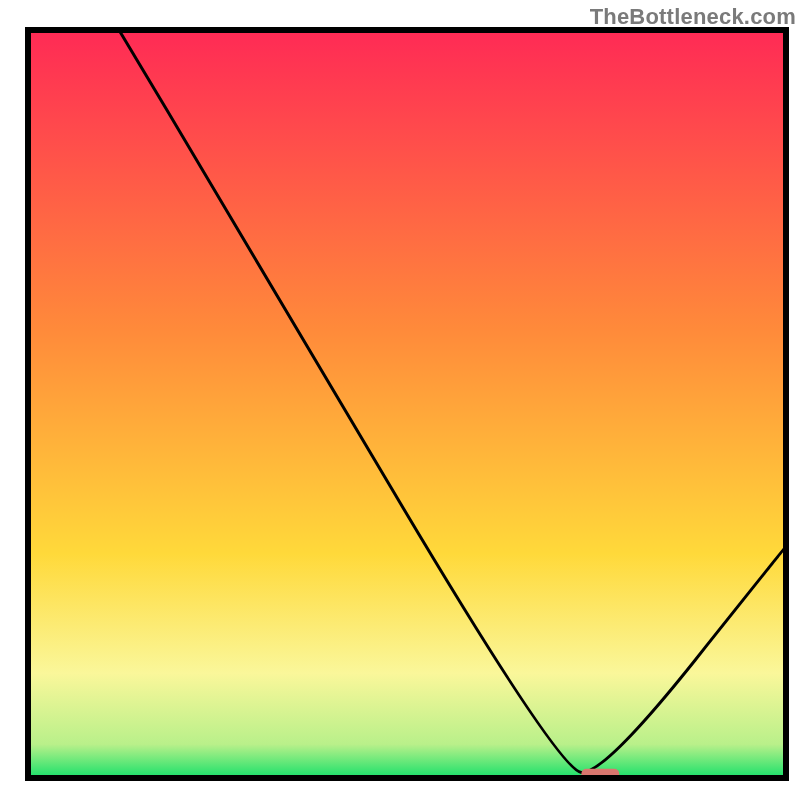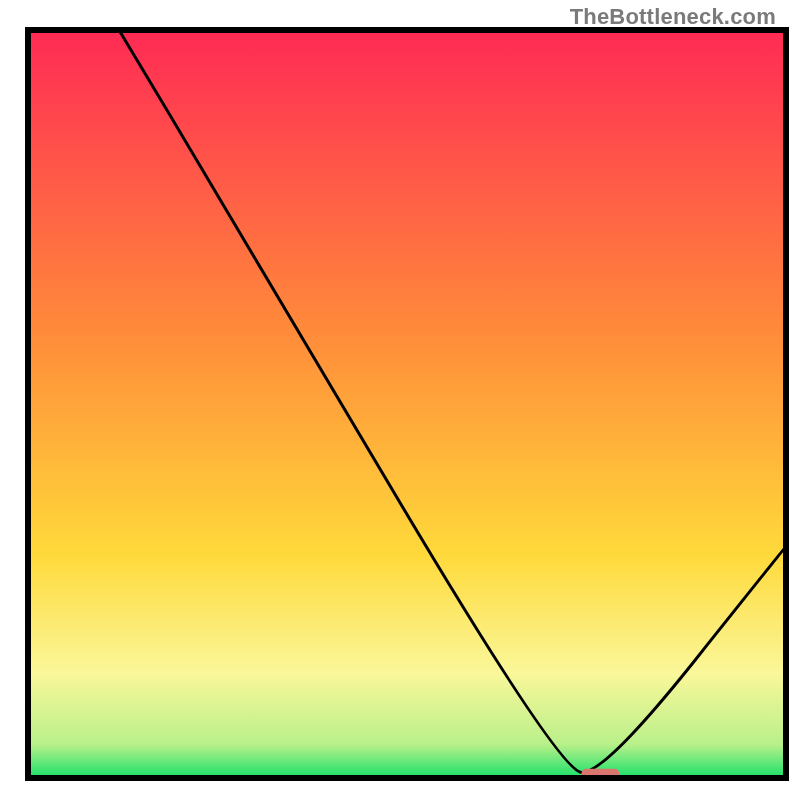--- a/index.html
+++ b/index.html
@@ -11,21 +11,21 @@
     font-family: Arial, Helvetica, sans-serif;
   }
   .stage {
     position: relative;
     width: 800px;
     height: 800px;
   }
   .watermark {
     position: absolute;
     top: 4px;
-    right: 24px;
+    right: 4px;
     font-size: 22px;
     font-weight: 600;
     color: #7a7a7a;
     letter-spacing: 0.2px;
     z-index: 10;
   }
   svg {
     display: block;
   }
 </style>

